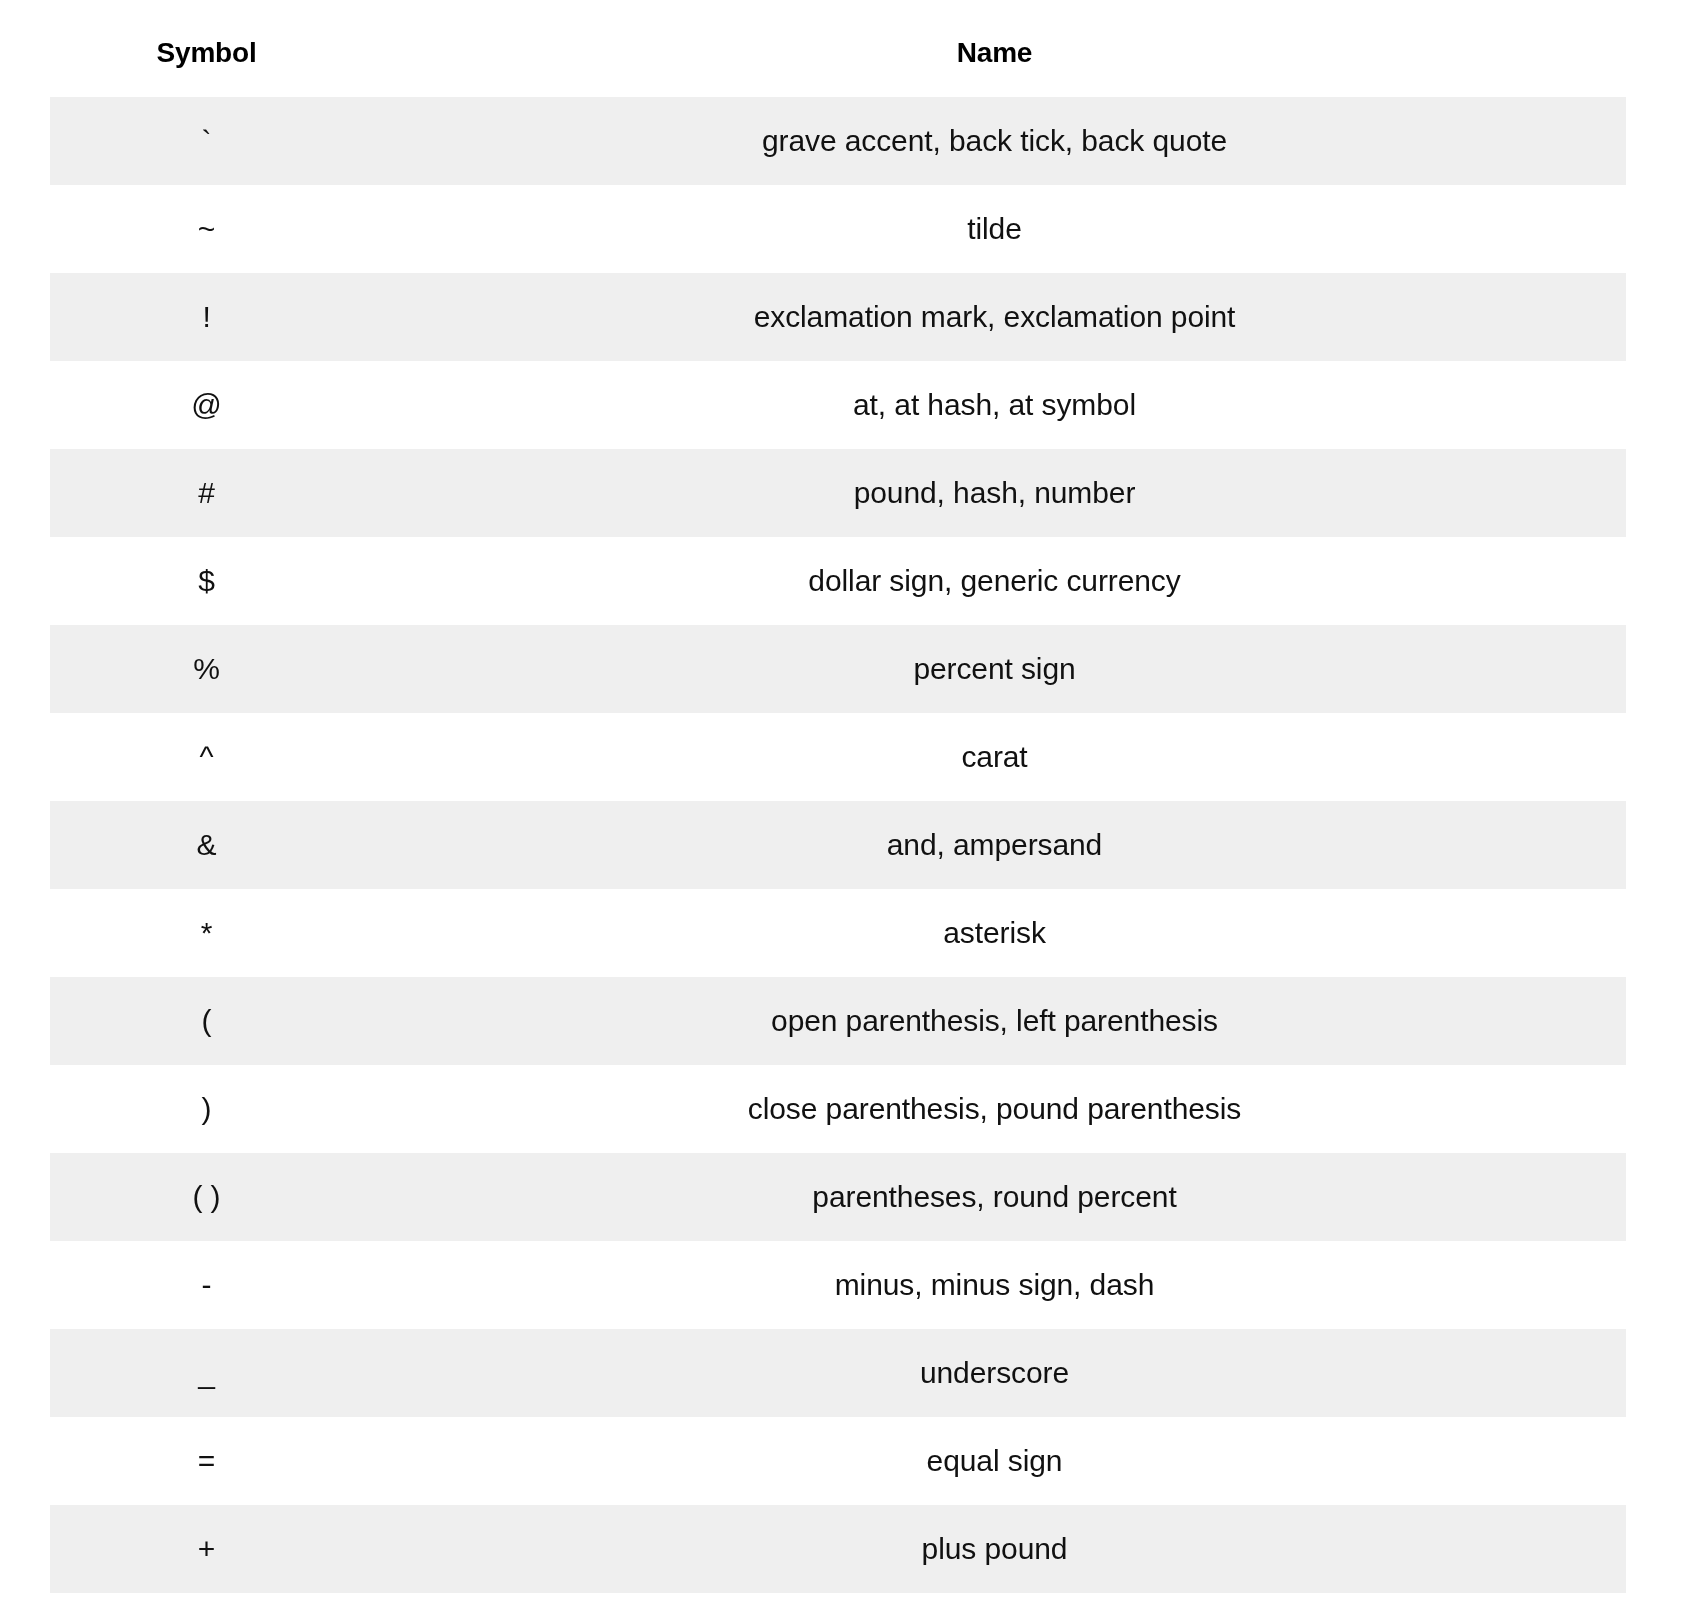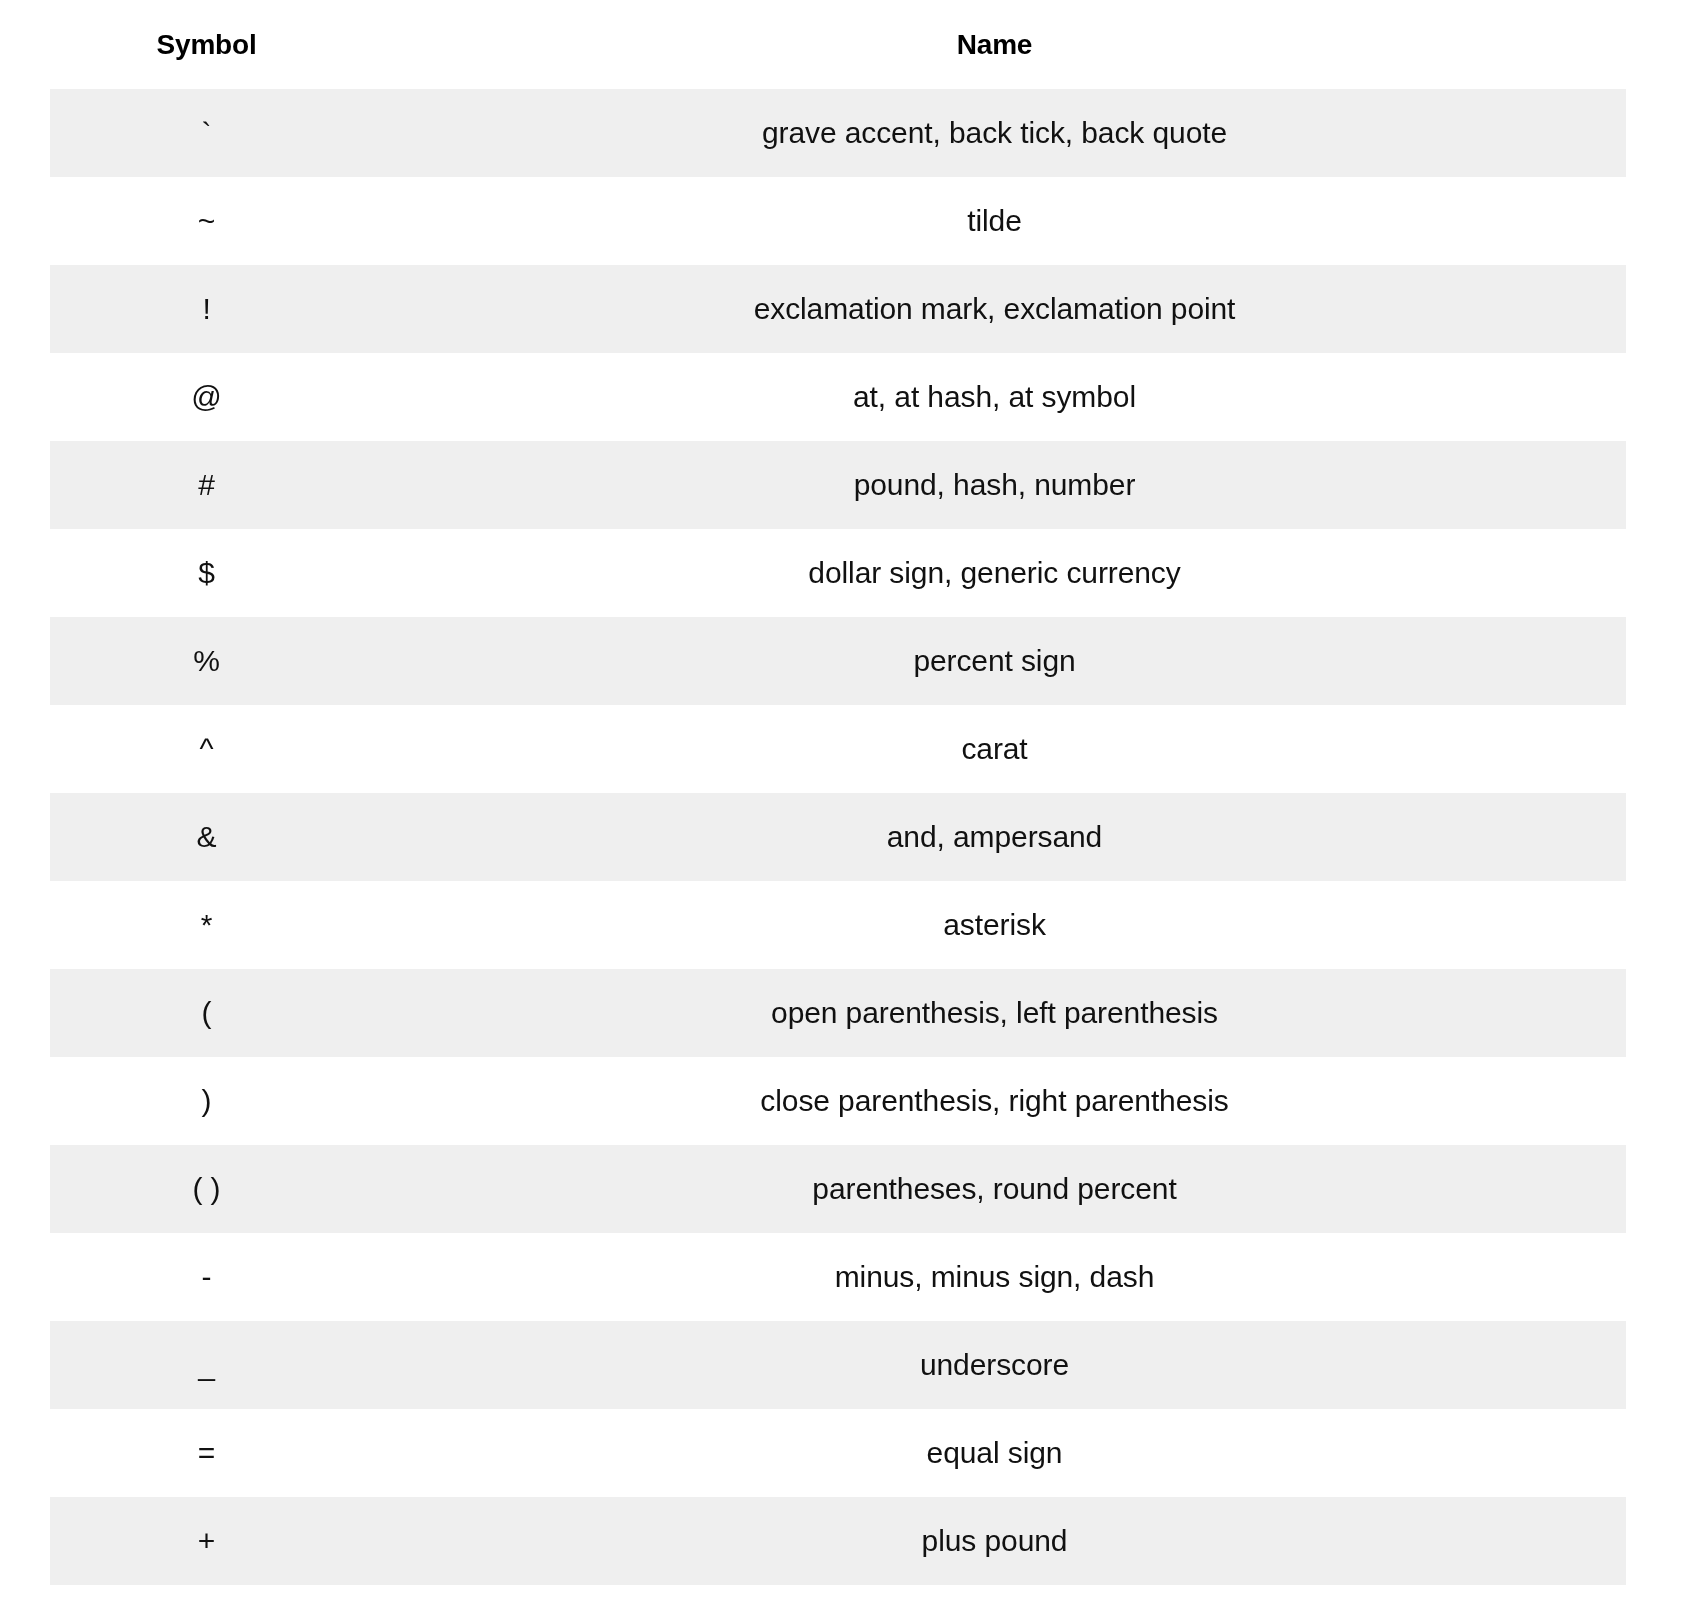--- a/index.html
+++ b/index.html
@@ -20,21 +20,21 @@
   .page {
     position: relative;
     width: 1682px;
     height: 1620px;
     background: #ffffff;
   }
 
   .symbol-table {
     position: absolute;
     left: 50px;
-    top: 0;
+    top: 8px;
     width: 1576px;
     border-collapse: collapse;
     table-layout: fixed;
   }
 
   .symbol-table col.col-symbol { width: 313px; }
   .symbol-table col.col-name   { width: 1263px; }
 
   .symbol-table thead th {
     height: 89px;
@@ -142,21 +142,21 @@
         <tr class="row-plain">
           <td class="cell-symbol">*</td>
           <td class="cell-name">asterisk</td>
         </tr>
         <tr class="row-striped">
           <td class="cell-symbol">(</td>
           <td class="cell-name">open parenthesis, left parenthesis</td>
         </tr>
         <tr class="row-plain">
           <td class="cell-symbol">)</td>
-          <td class="cell-name">close parenthesis, right parenthesis</td>
+          <td class="cell-name">close parenthesis, pound parenthesis</td>
         </tr>
         <tr class="row-striped">
           <td class="cell-symbol">( )</td>
           <td class="cell-name">parentheses, round percent</td>
         </tr>
         <tr class="row-plain">
           <td class="cell-symbol">-</td>
           <td class="cell-name">minus, minus sign, dash</td>
         </tr>
         <tr class="row-striped">

